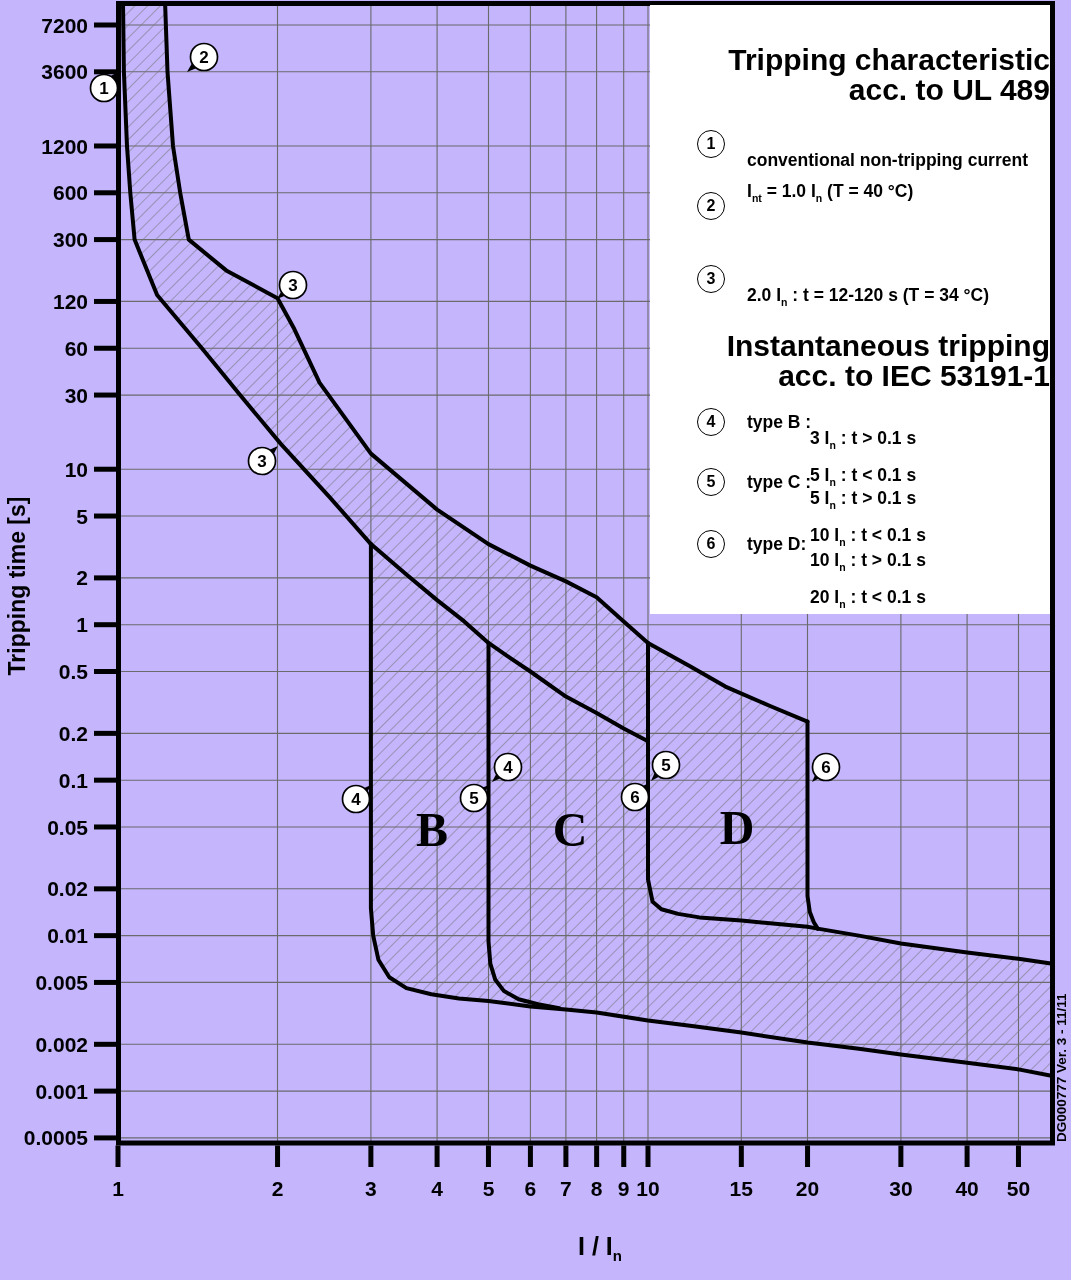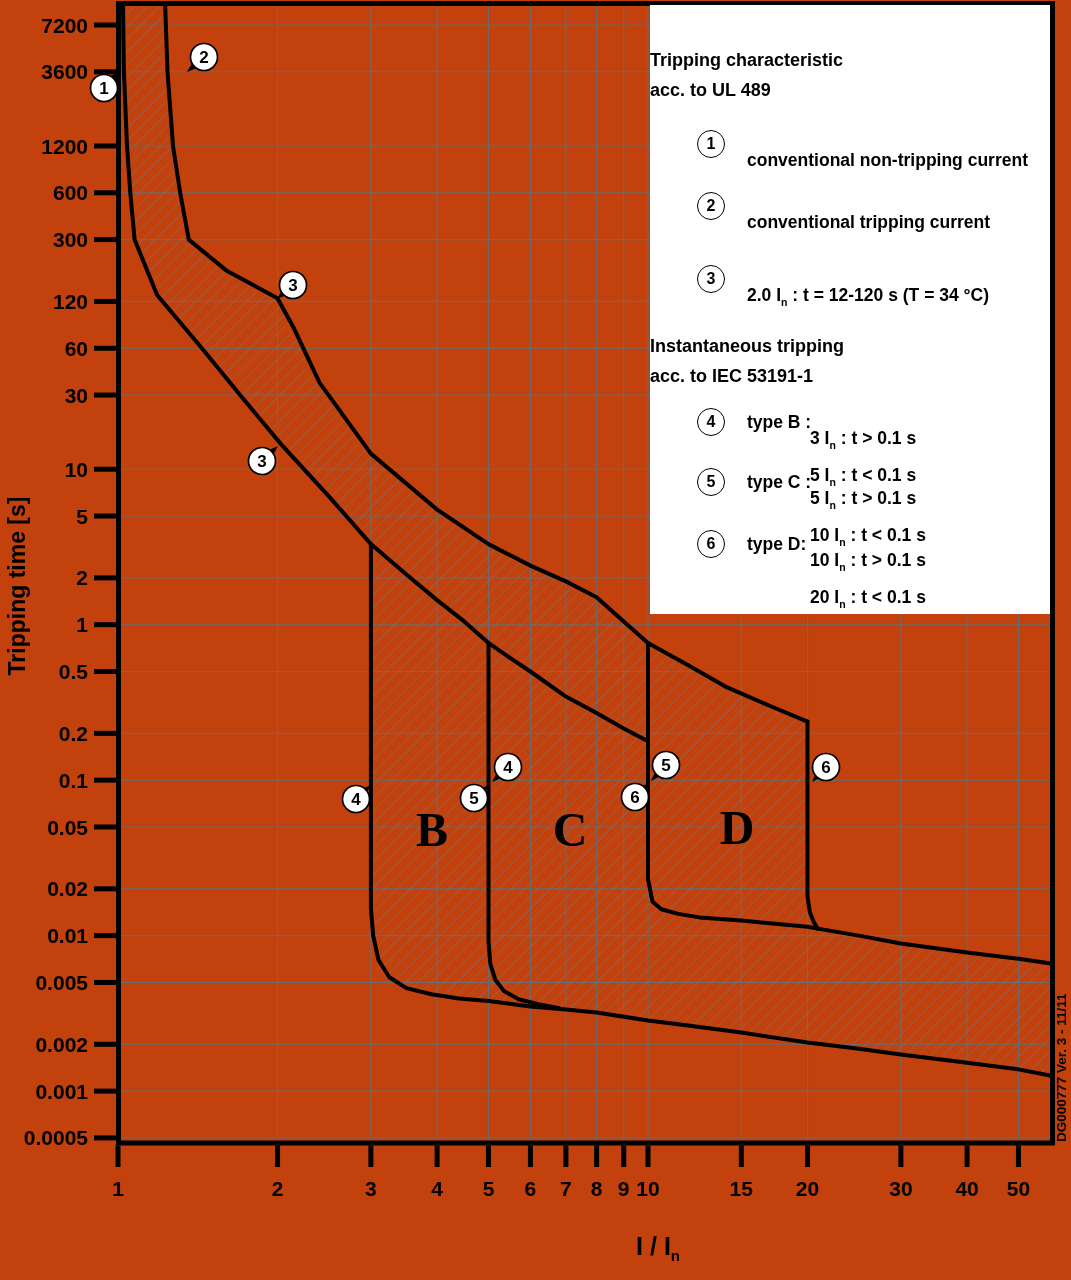--- a/index.html
+++ b/index.html
@@ -1,29 +1,29 @@
 <!DOCTYPE html>
 <html><head>
 <meta charset="utf-8">
 <style>
   html,body{margin:0;padding:0;background:#fff;}
-  #page{position:relative;width:1071px;height:1280px;background:#c2410c;overflow:hidden;
+  #page{position:relative;width:1071px;height:1280px;background:#c4b5fd;overflow:hidden;
         font-family:"Liberation Sans",sans-serif;color:#000;}
   #chart-svg{position:absolute;left:0;top:0;}
   
   #y-axis-title{position:absolute;left:-132px;top:572px;width:300px;height:28px;
     transform:rotate(-90deg);transform-origin:center;text-align:center;
     font-weight:bold;font-size:23px;}
-  #x-axis-title{position:absolute;left:520px;top:1232px;width:160px;text-align:right;
+  #x-axis-title{position:absolute;left:520px;top:1232px;width:160px;text-align:center;
     font-weight:bold;font-size:25px;}
   sub{font-size:0.6em;}
   
   #legend{position:absolute;left:650px;top:5px;width:400px;height:608px;background:#fff;}
-  .lg-title{position:absolute;left:0;width:100%;text-align:left;font-weight:bold;
-    font-size:18px;line-height:30px;white-space:nowrap;}
+  .lg-title{position:absolute;left:0;width:100%;text-align:right;font-weight:bold;
+    font-size:30px;line-height:30px;white-space:nowrap;}
   .lg-row{position:absolute;left:0;width:100%;font-weight:bold;font-size:17.5px;}
   .lg-circ{position:absolute;left:47px;top:1px;width:26px;height:26px;border:1.7px solid #000;
     border-radius:50%;text-align:center;line-height:26px;font-size:16px;background:#fff;}
   .lg-lines{position:absolute;left:97px;top:16px;white-space:nowrap;line-height:31px;}
   .lg-prefix{position:absolute;left:97px;top:0;line-height:30px;white-space:nowrap;}
   .lg-right{left:160px;width:133px;text-align:left;line-height:30px;}
 </style>
 </head>
 <body>
 
@@ -219,26 +219,26 @@
   <div id="x-axis-title"><span>I / I</span><sub>n</sub><span></span></div>
   <div id="legend">
       <div class="lg-title" style="top: 40px;">
         <div>Tripping characteristic</div>
         <div>acc. to UL 489</div>
       </div>
       <div class="lg-row" style="top: 124px;">
         <div class="lg-circ">1</div>
         <div class="lg-lines">
           <div><span>conventional non-tripping current</span></div>
+          <div><span>I</span><sub>nt</sub><span> = 1.0 I</span><sub>n</sub><span>   (T = 40 °C)</span></div>
         </div>
       </div>
       <div class="lg-row" style="top: 186px;">
         <div class="lg-circ">2</div>
         <div class="lg-lines">
-          <div><span>conventional tripping current</span></div>
         </div>
       </div>
       <div class="lg-row" style="top: 259px;">
         <div class="lg-circ">3</div>
         <div class="lg-lines">
           <div><span>2.0 I</span><sub>n</sub><span> :  t = 12-120 s (T = 34 °C)</span></div>
         </div>
       </div>
       <div class="lg-title" style="top: 326px;">
         <div>Instantaneous tripping</div>

